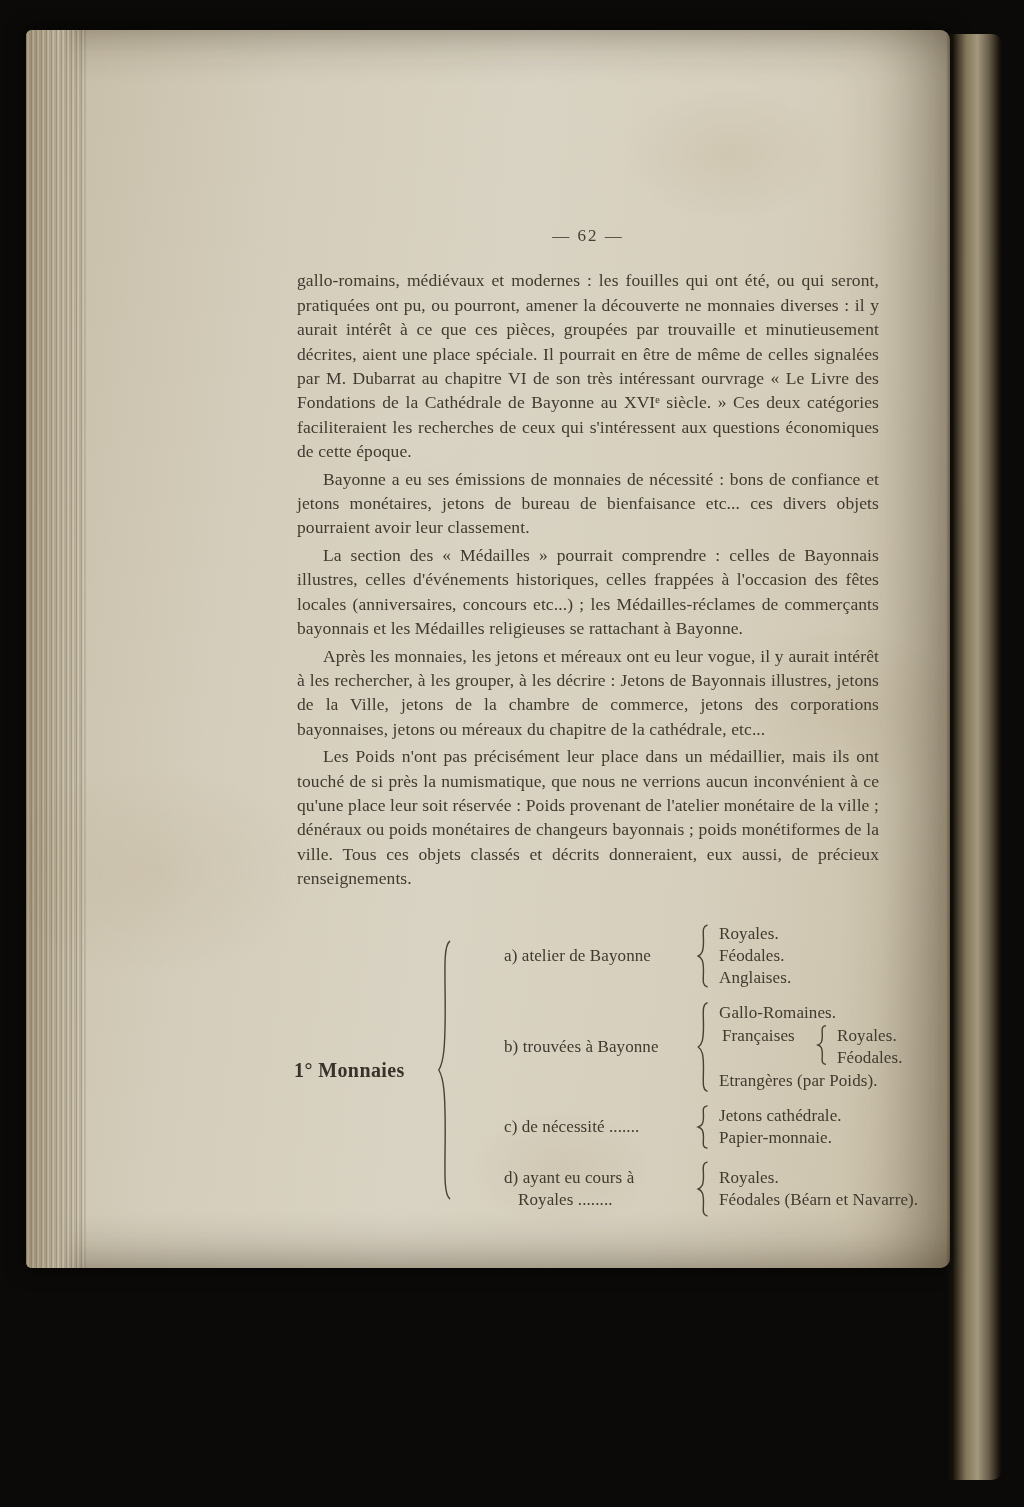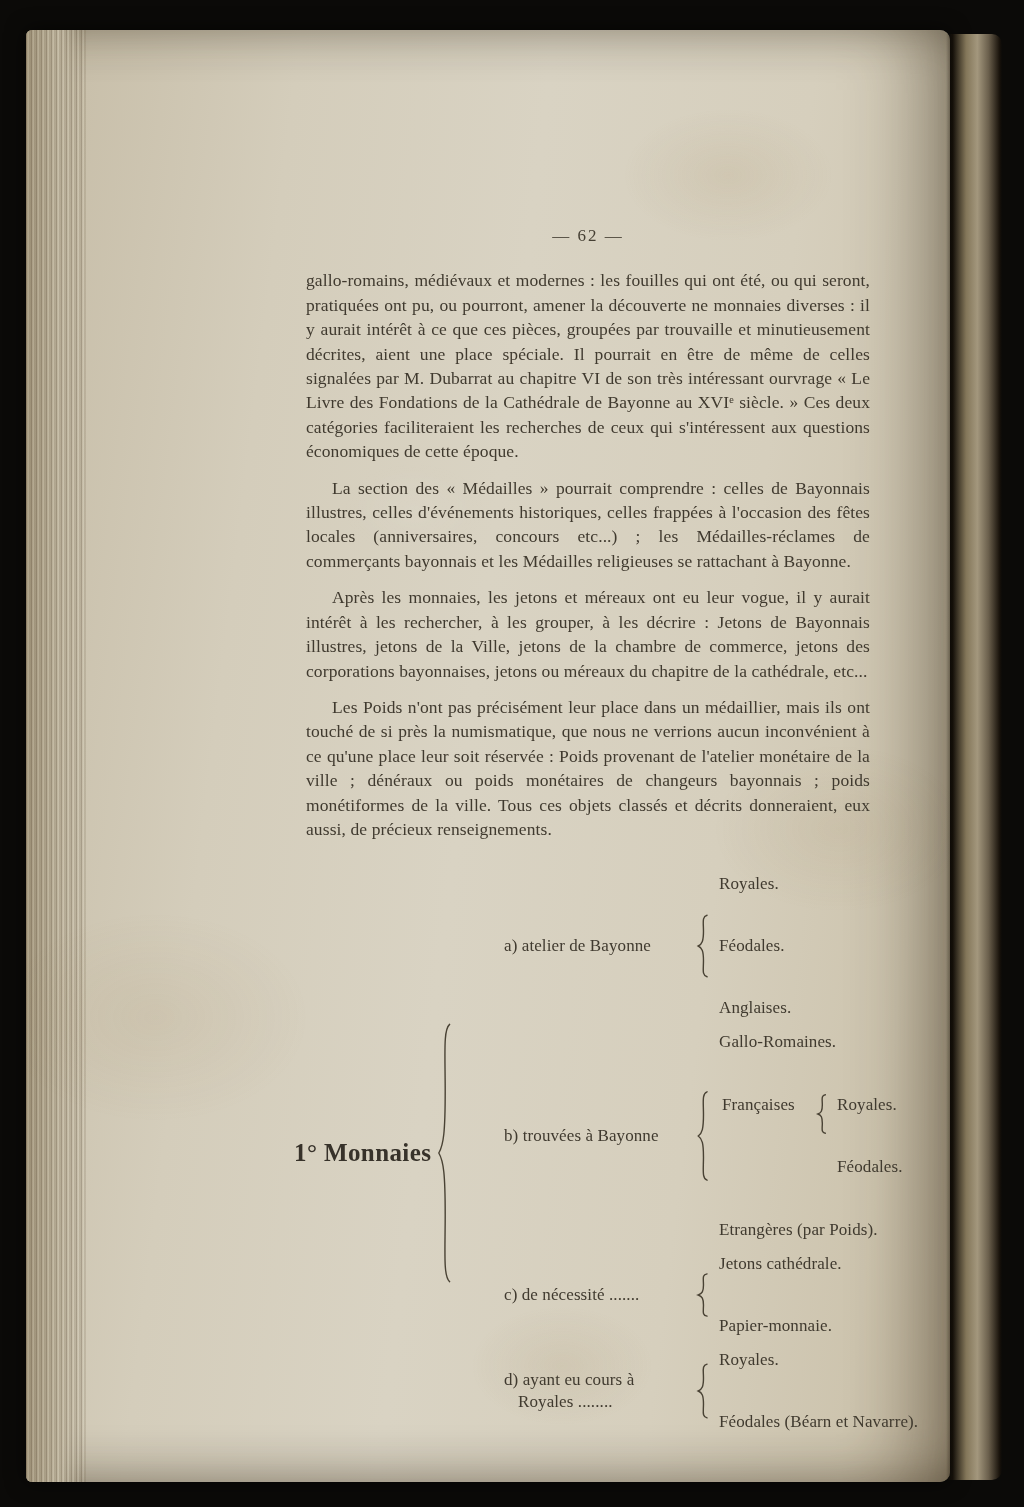--- a/index.html
+++ b/index.html
@@ -7,21 +7,21 @@
     width:1024px; height:1507px;
     position:relative;
     background:#0b0a08;
     overflow:hidden;
     font-family:"Liberation Serif","DejaVu Serif",serif;
   }
 
   
   .book-page {
     position:absolute; left:26px; top:30px;
-    width:924px; height:1452px;
+    width:924px; height:1238px;
     border-radius:6px 10px 10px 6px;
     background:
       linear-gradient(97deg,
         #b5aa92 0%, #c9c0ab 6%, #d4cdbb 25%,
         #d9d3c3 48%, #d6cfbd 72%, #cdc4ae 90%, #bdb199 100%);
     box-shadow:
       inset -55px 0 75px -30px rgba(52,40,22,0.45),
       inset 0 28px 45px -28px rgba(52,40,22,0.35),
       inset 0 -34px 50px -32px rgba(52,40,22,0.40),
       0 0 20px rgba(0,0,0,0.65);
@@ -60,41 +60,41 @@
     position:absolute; left:268px; top:194px; width:588px;
     color:#403a2f;
     font-size:17.5px; line-height:24.4px;
     text-align:justify;
     letter-spacing:0.1px;
   }
   .page-number {
     text-align:center; margin:0 0 20px 0;
     font-size:17px; letter-spacing:2px; color:#453f33;
   }
-  .body-text p { margin:12px; text-indent:26px; }
+  .body-text p { margin:3px; text-indent:26px; }
   .body-text p:first-child { text-indent:0; }
 
   
   .classification {
     display:flex; align-items:center;
     margin-top:26px;
     font-size:17px; line-height:22px;
     text-align:left; letter-spacing:0.1px;
   }
   .root-label {
     flex:0 0 142px;
-    font-weight:bold; font-size:25px; letter-spacing:0.4px;
+    font-weight:bold; font-size:20px; letter-spacing:0.4px;
     color:#37322a;
   }
   .groups { display:flex; flex-direction:column; }
   .group { display:flex; align-items:center; margin:6px 0; }
   .group-label { flex:0 0 188px; padding-right:4px;margin-left:40px; }
   .group-label .lbl-line { display:block; }
   .group-label .lbl-line + .lbl-line { padding-left:14px; }
-  .items { display:flex; flex-direction:column;gap:40px; }
+  .items { display:flex; flex-direction:column; }
   .items > span { display:block; }
   .subrow { display:flex; align-items:flex-start; margin:1px 3px; }
   .sub-label { flex:0 0 94px; }
   .wrap-item { width:212px; padding-left:28px; text-indent:-28px; }
   .brace { flex:0 0 auto; margin-right:10px; }
   .brace path {
     fill:none; stroke:#494234; stroke-width:1.4;
     stroke-linecap:round;
   }
   .main-brace { margin:0 12px 0 0; }
@@ -104,20 +104,21 @@
 
 <div class="book-page">
   <div class="fore-edge"></div>
   <div class="stains"></div>
 
   <div class="text-area">
     <div class="page-number">— 62 —</div>
 
     <div class="body-text">
       <p>gallo-romains, médiévaux et modernes : les fouilles qui ont été, ou qui seront, pratiquées ont pu, ou pourront, amener la découverte ne monnaies diverses : il y aurait intérêt à ce que ces pièces, groupées par trouvaille et minutieusement décrites, aient une place spéciale. Il pourrait en être de même de celles signalées par M. Dubarrat au chapitre VI de son très intéressant ourvrage « Le Livre des Fondations de la Cathédrale de Bayonne au XVIᵉ siècle. » Ces deux catégories faciliteraient les recherches de ceux qui s'intéressent aux questions économiques de cette époque.</p>
+      <p>Bayonne a eu ses émissions de monnaies de nécessité : bons de confiance et jetons monétaires, jetons de bureau de bienfaisance etc... ces divers objets pourraient avoir leur classement.</p>
       <p>La section des « Médailles » pourrait comprendre : celles de Bayonnais illustres, celles d'événements historiques, celles frappées à l'occasion des fêtes locales (anniversaires, concours etc...) ; les Médailles-réclames de commerçants bayonnais et les Médailles religieuses se rattachant à Bayonne.</p>
       <p>Après les monnaies, les jetons et méreaux ont eu leur vogue, il y aurait intérêt à les rechercher, à les grouper, à les décrire : Jetons de Bayonnais illustres, jetons de la Ville, jetons de la chambre de commerce, jetons des corporations bayonnaises, jetons ou méreaux du chapitre de la cathédrale, etc...</p>
       <p>Les Poids n'ont pas précisément leur place dans un médaillier, mais ils ont touché de si près la numismatique, que nous ne verrions aucun inconvénient à ce qu'une place leur soit réservée : Poids provenant de l'atelier monétaire de la ville ; dénéraux ou poids monétaires de changeurs bayonnais ; poids monétiformes de la ville. Tous ces objets classés et décrits donneraient, eux aussi, de précieux renseignements.</p>
     </div>
 
     <div class="classification">
       <div class="root-label">1° Monnaies</div>
 
       <svg class="brace main-brace" viewBox="0 0 20 100" preserveAspectRatio="none" width="16" height="268">
         <path d="M17 2 C9 4 11.5 13 11.5 27 C11.5 42 9.5 47 3.5 50 C9.5 53 11.5 58 11.5 73 C11.5 87 9 96 17 98" vector-effect="non-scaling-stroke"></path>

